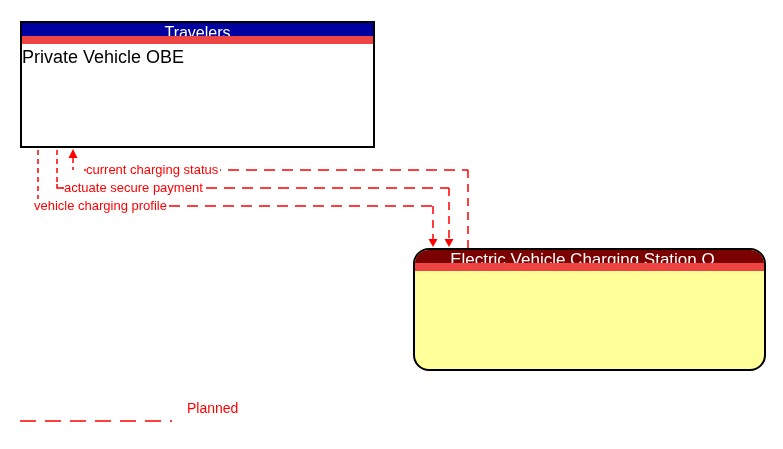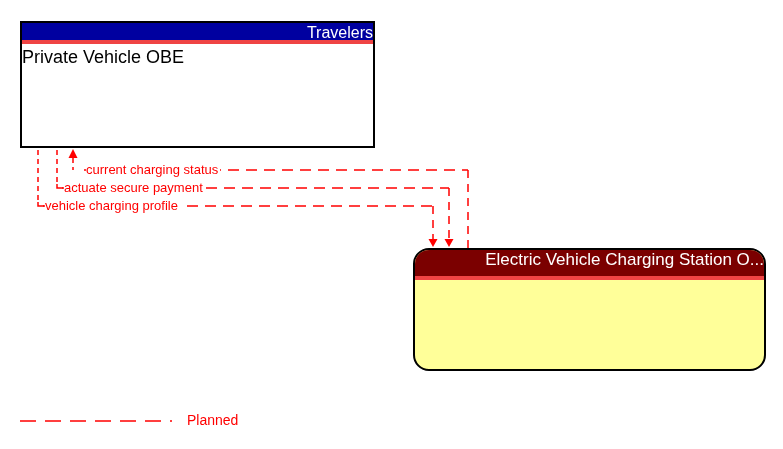--- a/index.html
+++ b/index.html
@@ -29,34 +29,34 @@
     width: 355px; height: 127px;
   }
   .node-ev {
     left: 413px; top: 248px;
     width: 353px; height: 123px;
     border-radius: 16px;
     background: #FFFF99;
   }
   .node-hdr {
     box-sizing: border-box;
-    border-bottom: 4px solid #ef4444;
+    border-bottom: 8px solid #ef4444;
     color: #ffffff;
-    text-align: right;
+    text-align: center;
     white-space: nowrap;
     overflow: hidden;
   }
   .hdr-blue {
     height: 21px;
     background: #0000A0;
     font-size: 16px;
     line-height: 19px;
   }
   .hdr-maroon {
-    height: 30px;
+    height: 21px;
     background: #7B0000;
     font-size: 17px;
     line-height: 19px;
     border-radius: 14px 14px 0 0;
   }
   .node-body {
     color: #000000;
     text-align: left;
     font-size: 18px;
     padding-top: 3px;
@@ -117,17 +117,17 @@
     <div class="node-hdr hdr-blue">Travelers</div>
     <div class="node-body">Private Vehicle OBE</div>
   </div>
 
   <div class="node node-ev">
     <div class="node-hdr hdr-maroon">Electric Vehicle Charging Station O...</div>
   </div>
 
   <span class="flow-label" style="left:86px; top:163px;">current charging status</span>
   <span class="flow-label" style="left:64px; top:181px;">actuate secure payment</span>
-  <span class="flow-label" style="left:45px; top:199px;">vehicle charging profile</span>
+  <span class="flow-label" style="left:34px; top:199px;">vehicle charging profile</span>
 
-  <span class="legend-label" style="left:187px; top:413px;text-align:center;">Planned</span>
+  <span class="legend-label" style="left:187px; top:401px;text-align:center;">Planned</span>
 
 </div>
 
 </body></html>

